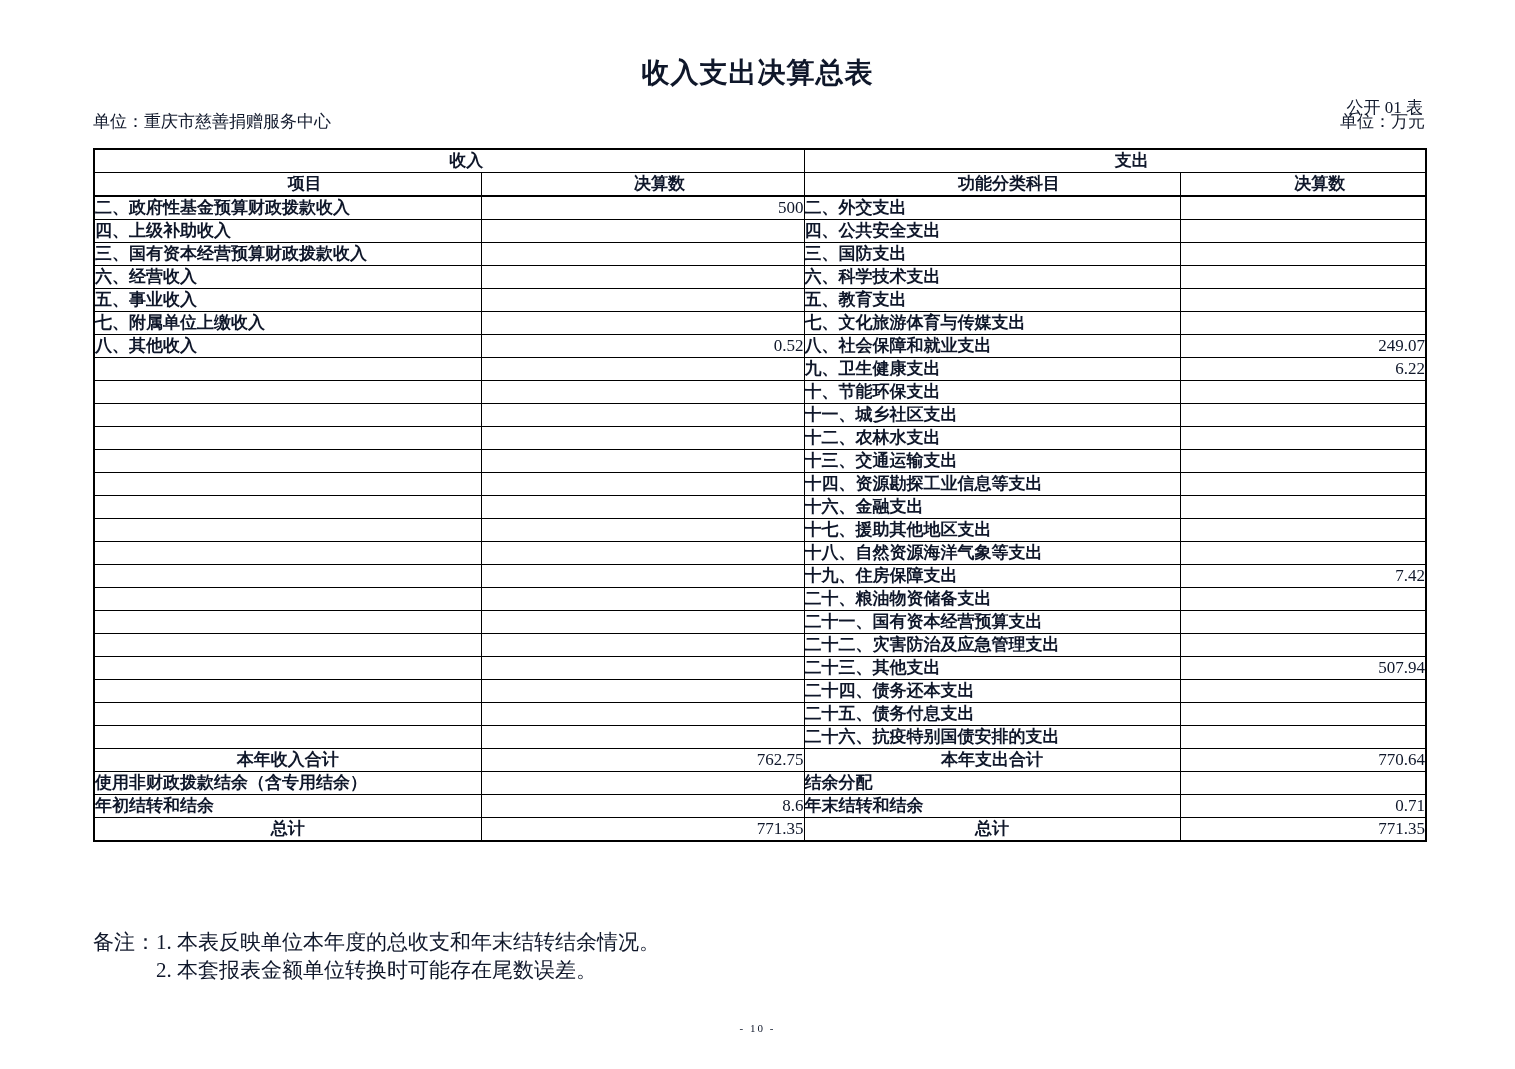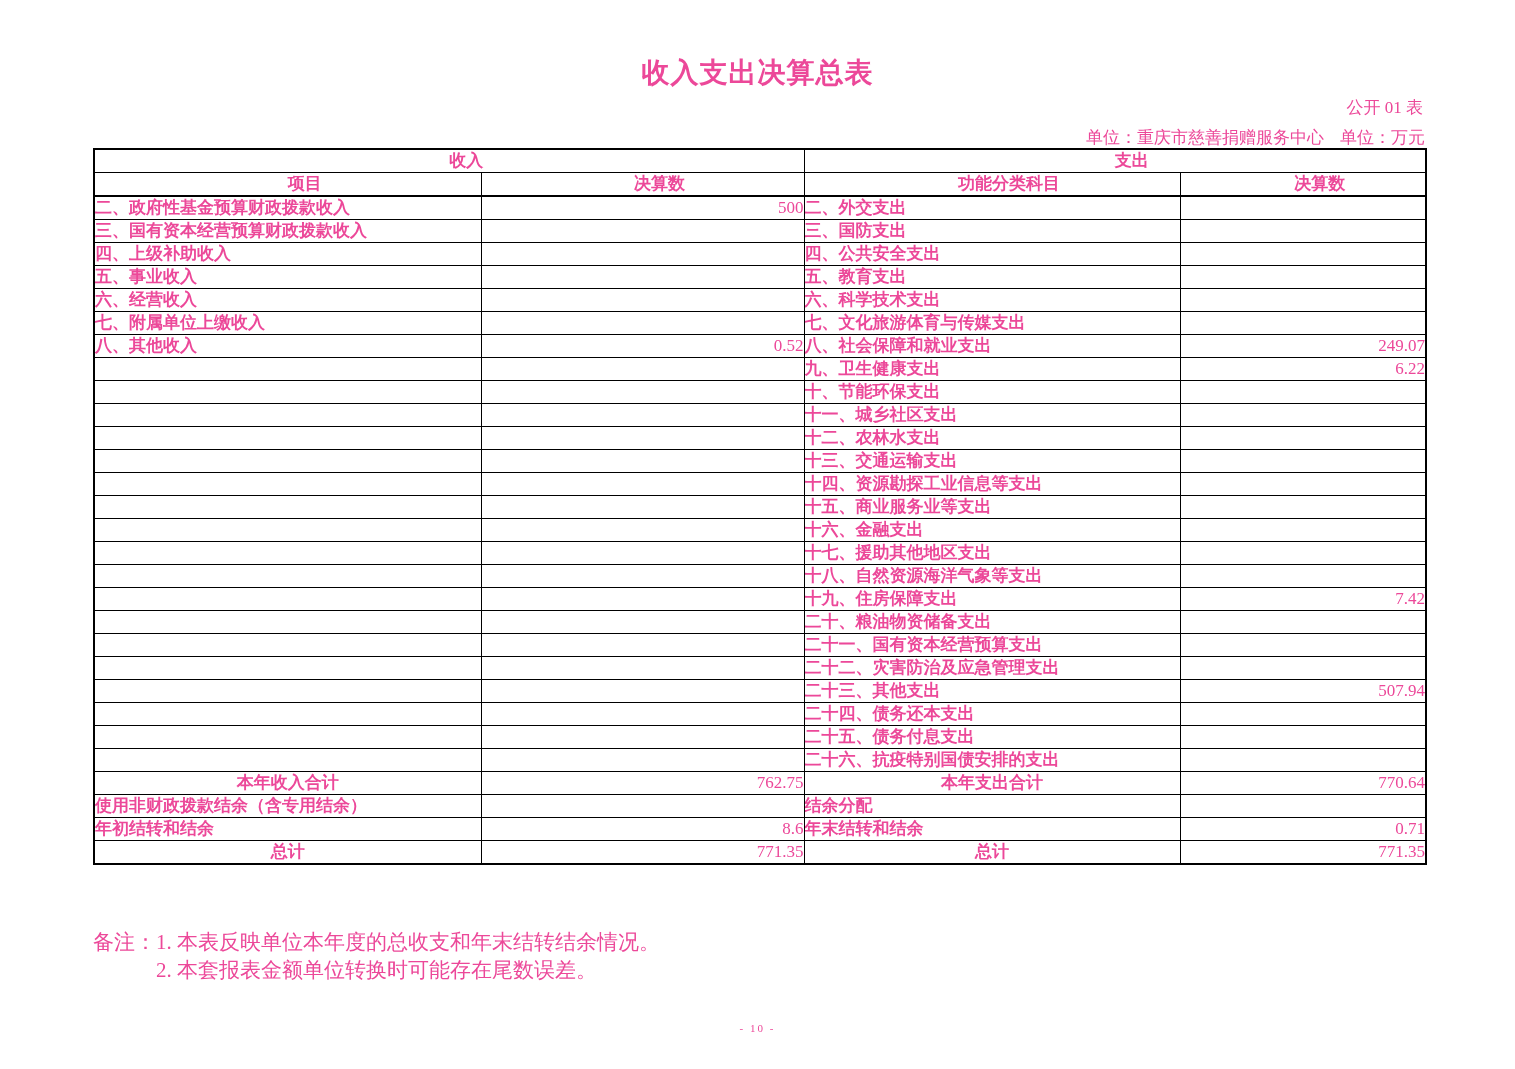--- a/index.html
+++ b/index.html
@@ -1,29 +1,29 @@
 <!DOCTYPE html>
 <html><head>
 <meta charset="utf-8">
 <style>
   html,body{margin:0;padding:0;background:#888;}
   .sheet{
     position:relative;width:1515px;height:1069px;background:#ffffff;
-    font-family:"Liberation Serif","DejaVu Serif",serif;color:#ec4899;overflow:hidden;
+    font-family:"Liberation Serif","DejaVu Serif",serif;color:#0f172a;overflow:hidden;
   }
   .title{
     position:absolute;top:54px;left:0;width:100%;text-align:center;
     font-size:28px;font-weight:bold;letter-spacing:1px;
   }
   .doc-code{
     position:absolute;top:96px;right:92px;font-size:17px;
   }
   .unit-row{
-    position:absolute;top:126px;left:93px;width:1332px;
-    display:flex;justify-content:flex-end;font-size:17px;gap:16px;
+    position:absolute;top:110px;left:93px;width:1332px;
+    display:flex;justify-content:space-between;font-size:17px;
   }
   table.main{
     position:absolute;top:148px;left:93px;width:1332px;
     border-collapse:collapse;table-layout:fixed;
     border:2px solid #000;
   }
   table.main th, table.main td{
     border:1px solid #000;
     font-size:17px;line-height:20px;
     padding:0;overflow:hidden;white-space:nowrap;
@@ -78,41 +78,41 @@
       </tr>
     </thead>
     <tbody>
         <tr>
           <td class="item">二、政府性基金预算财政拨款收入</td>
           <td class="num">500</td>
           <td class="item">二、外交支出</td>
           <td class="num"></td>
         </tr>
         <tr>
+          <td class="item">四、上级补助收入</td>
+          <td class="num"></td>
+          <td class="item">四、公共安全支出</td>
+          <td class="num"></td>
+        </tr>
+        <tr>
           <td class="item">三、国有资本经营预算财政拨款收入</td>
           <td class="num"></td>
           <td class="item">三、国防支出</td>
           <td class="num"></td>
         </tr>
         <tr>
-          <td class="item">四、上级补助收入</td>
-          <td class="num"></td>
-          <td class="item">四、公共安全支出</td>
+          <td class="item">六、经营收入</td>
+          <td class="num"></td>
+          <td class="item">六、科学技术支出</td>
           <td class="num"></td>
         </tr>
         <tr>
           <td class="item">五、事业收入</td>
           <td class="num"></td>
           <td class="item">五、教育支出</td>
-          <td class="num"></td>
-        </tr>
-        <tr>
-          <td class="item">六、经营收入</td>
-          <td class="num"></td>
-          <td class="item">六、科学技术支出</td>
           <td class="num"></td>
         </tr>
         <tr>
           <td class="item">七、附属单位上缴收入</td>
           <td class="num"></td>
           <td class="item">七、文化旅游体育与传媒支出</td>
           <td class="num"></td>
         </tr>
         <tr>
           <td class="item">八、其他收入</td>
@@ -147,26 +147,20 @@
         <tr>
           <td class="item"></td>
           <td class="num"></td>
           <td class="item">十三、交通运输支出</td>
           <td class="num"></td>
         </tr>
         <tr>
           <td class="item"></td>
           <td class="num"></td>
           <td class="item">十四、资源勘探工业信息等支出</td>
-          <td class="num"></td>
-        </tr>
-        <tr>
-          <td class="item"></td>
-          <td class="num"></td>
-          <td class="item">十五、商业服务业等支出</td>
           <td class="num"></td>
         </tr>
         <tr>
           <td class="item"></td>
           <td class="num"></td>
           <td class="item">十六、金融支出</td>
           <td class="num"></td>
         </tr>
         <tr>
           <td class="item"></td>

